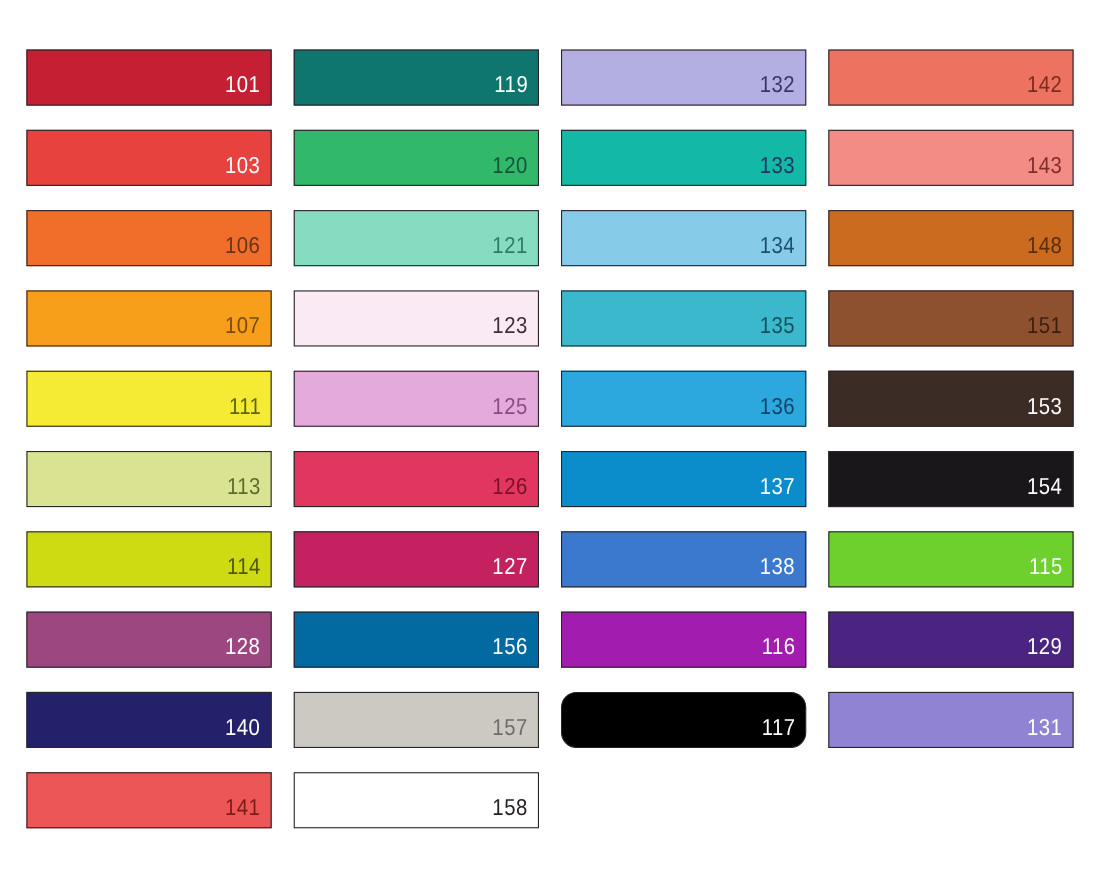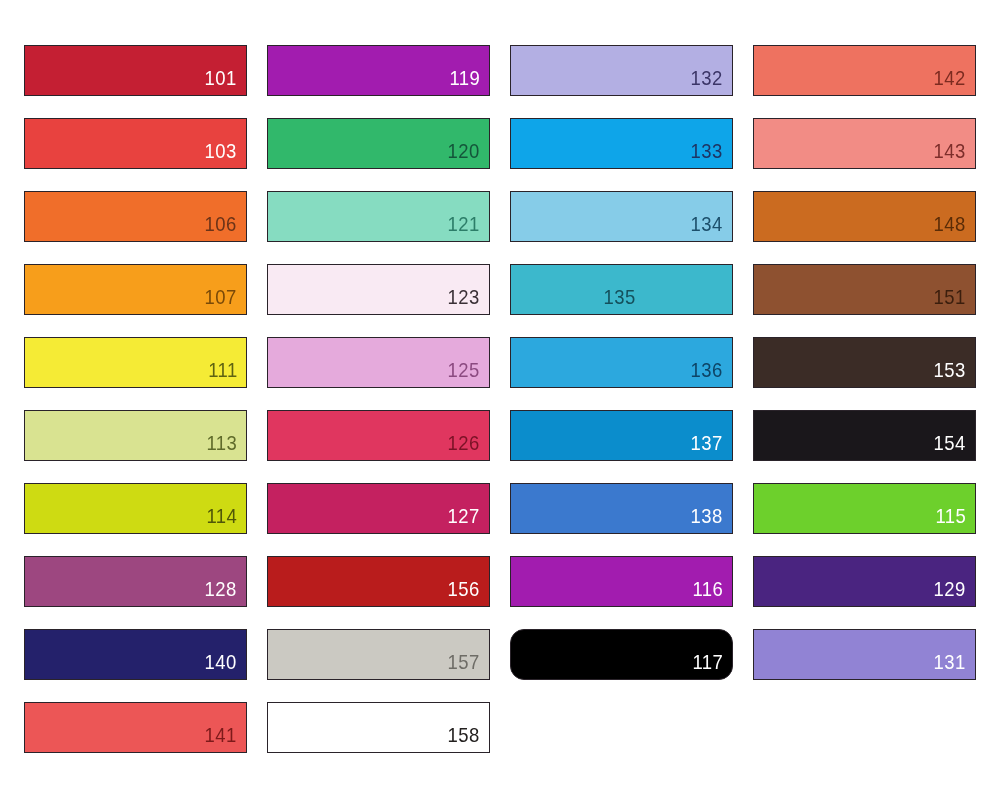--- a/index.html
+++ b/index.html
@@ -56,36 +56,36 @@
   }
 </style>
 </head>
 <body>
 
 <div id="swatch-sheet">
   <div class="swatch-grid">
       <div class="swatch" style="background: rgb(196, 31, 51); border-color: rgb(42, 35, 42);">
         <span class="swatch-label" style="color: rgb(255, 255, 255);">101</span>
       </div>
-      <div class="swatch" style="background: #a21caf; border-color: rgb(42, 35, 42); text-align: right;">
+      <div class="swatch" style="background: #0f766e; border-color: rgb(42, 35, 42); text-align: right;">
         <span class="swatch-label" style="color: rgb(255, 255, 255);">119</span>
       </div>
       <div class="swatch" style="background: rgb(179, 175, 227); border-color: rgb(42, 35, 42);">
         <span class="swatch-label" style="color: rgb(59, 53, 103);">132</span>
       </div>
       <div class="swatch" style="background: rgb(238, 114, 96); border-color: rgb(42, 35, 42);">
         <span class="swatch-label" style="color: rgb(124, 43, 32);">142</span>
       </div>
       <div class="swatch" style="background: rgb(232, 66, 63); border-color: rgb(42, 35, 42);">
         <span class="swatch-label" style="color: rgb(255, 255, 255);">103</span>
       </div>
       <div class="swatch" style="background: rgb(49, 184, 107); border-color: rgb(42, 35, 42);">
         <span class="swatch-label" style="color: rgb(20, 85, 58);">120</span>
       </div>
-      <div class="swatch" style="background: #0ea5e9; border-color: rgb(42, 35, 42);">
+      <div class="swatch" style="background: #14b8a6; border-color: rgb(42, 35, 42);">
         <span class="swatch-label" style="color: rgb(30, 52, 99);">133</span>
       </div>
       <div class="swatch" style="background: rgb(242, 140, 133); border-color: rgb(42, 35, 42);">
         <span class="swatch-label" style="color: rgb(125, 46, 43);">143</span>
       </div>
       <div class="swatch" style="background: rgb(240, 110, 42); border-color: rgb(42, 35, 42);">
         <span class="swatch-label" style="color: rgb(107, 51, 24);">106</span>
       </div>
       <div class="swatch" style="background: rgb(134, 220, 193); border-color: rgb(42, 35, 42); text-align: center;">
         <span class="swatch-label" style="color: rgb(44, 125, 104);">121</span>
@@ -95,21 +95,21 @@
       </div>
       <div class="swatch" style="background: rgb(203, 107, 32); border-color: rgb(42, 35, 42);">
         <span class="swatch-label" style="color: rgb(90, 44, 7);">148</span>
       </div>
       <div class="swatch" style="background: rgb(247, 158, 27); border-color: rgb(42, 35, 42);">
         <span class="swatch-label" style="color: rgb(122, 74, 8);">107</span>
       </div>
       <div class="swatch" style="background: rgb(249, 234, 243); border-color: rgb(42, 35, 42);">
         <span class="swatch-label" style="color: rgb(58, 48, 54);">123</span>
       </div>
-      <div class="swatch" style="background: rgb(60, 184, 204); border-color: rgb(42, 35, 42); justify-content: center;">
+      <div class="swatch" style="background: rgb(60, 184, 204); border-color: rgb(42, 35, 42);">
         <span class="swatch-label" style="color: rgb(20, 80, 92);">135</span>
       </div>
       <div class="swatch" style="background: rgb(142, 81, 48); border-color: rgb(42, 35, 42);">
         <span class="swatch-label" style="color: rgb(59, 30, 13);">151</span>
       </div>
       <div class="swatch" style="background: rgb(245, 235, 53); border-color: rgb(42, 35, 42);">
         <span class="swatch-label" style="color: rgb(94, 99, 18);">111</span>
       </div>
       <div class="swatch" style="background: rgb(229, 170, 220); border-color: rgb(42, 35, 42);">
         <span class="swatch-label" style="color: rgb(139, 74, 128);">125</span>
@@ -140,21 +140,21 @@
       </div>
       <div class="swatch" style="background: rgb(59, 121, 206); border-color: rgb(42, 35, 42);">
         <span class="swatch-label" style="color: rgb(255, 255, 255);">138</span>
       </div>
       <div class="swatch" style="background: rgb(109, 208, 44); border-color: rgb(42, 35, 42);">
         <span class="swatch-label" style="color: rgb(255, 255, 255);">115</span>
       </div>
       <div class="swatch" style="background: rgb(157, 71, 128); border-color: rgb(42, 35, 42);">
         <span class="swatch-label" style="color: rgb(255, 255, 255);">128</span>
       </div>
-      <div class="swatch" style="background: #b91c1c; border-color: rgb(42, 35, 42);">
+      <div class="swatch" style="background: #0369a1; border-color: rgb(42, 35, 42);">
         <span class="swatch-label" style="color: rgb(255, 255, 255);">156</span>
       </div>
       <div class="swatch" style="background: #a21caf; border-color: rgb(42, 35, 42);">
         <span class="swatch-label" style="color: rgb(255, 255, 255);">116</span>
       </div>
       <div class="swatch" style="background: rgb(74, 36, 128); border-color: rgb(42, 35, 42);">
         <span class="swatch-label" style="color: rgb(255, 255, 255);">129</span>
       </div>
       <div class="swatch" style="background: rgb(36, 33, 107); border-color: rgb(42, 35, 42);">
         <span class="swatch-label" style="color: rgb(255, 255, 255);">140</span>

